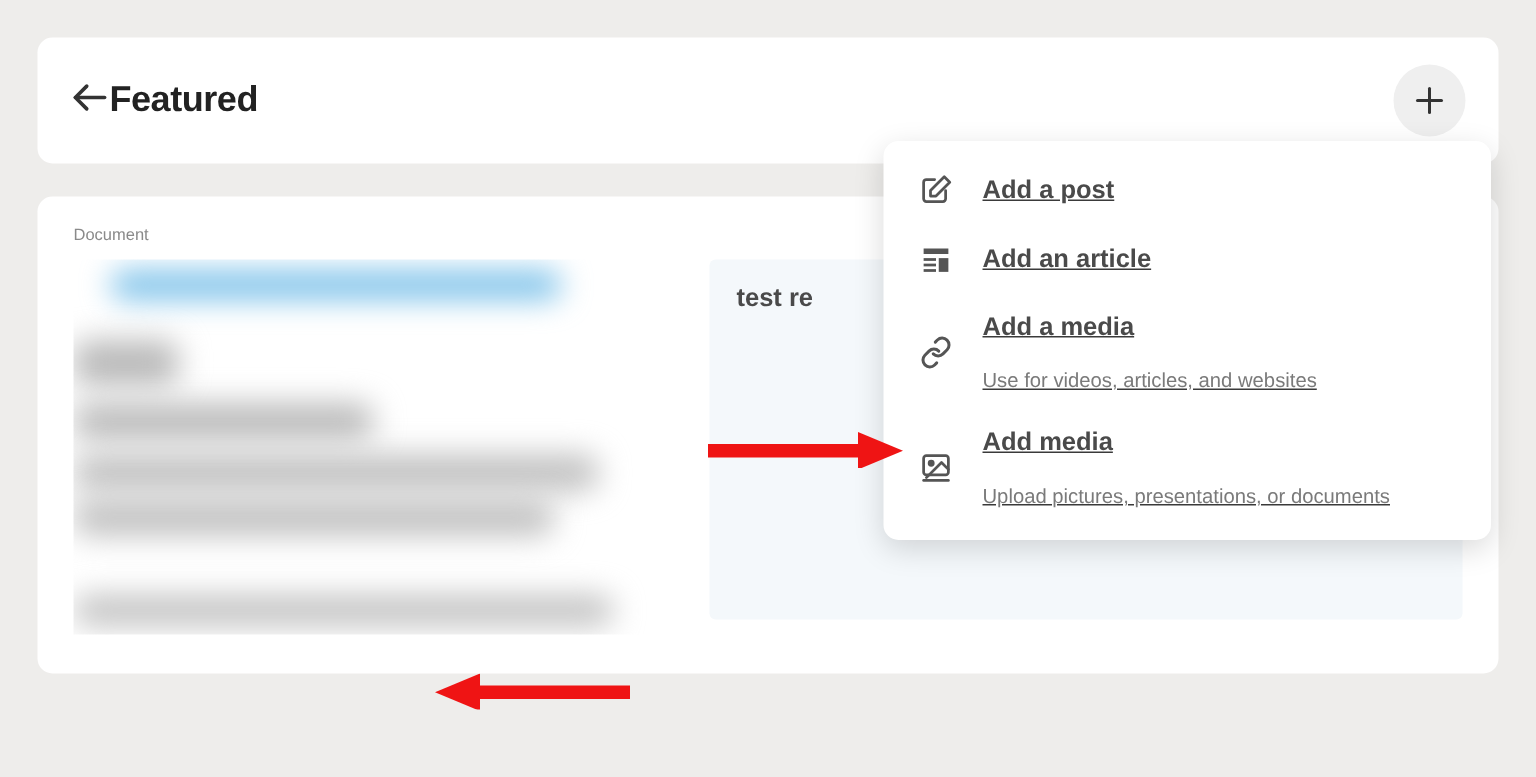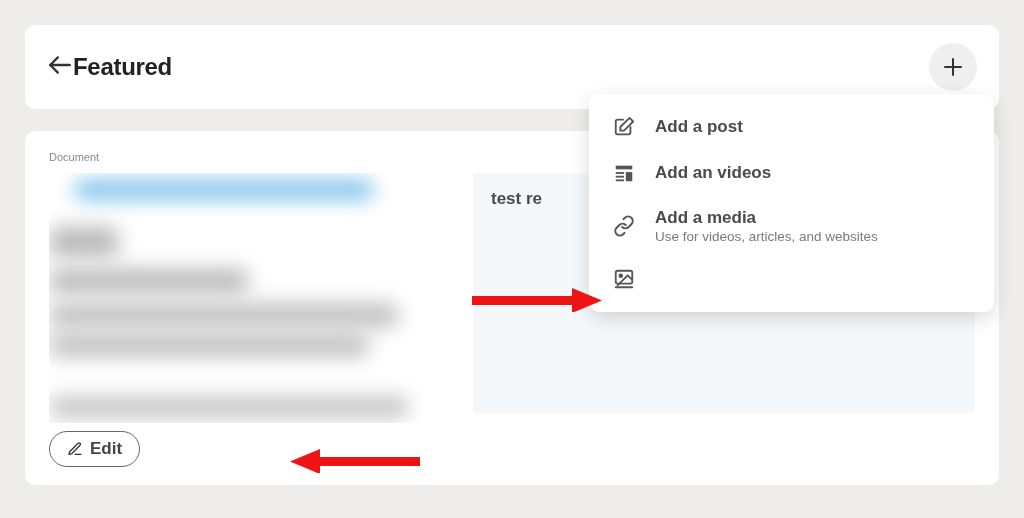--- a/index.html
+++ b/index.html
@@ -112,37 +112,38 @@
     box-shadow: 0 6px 20px rgba(0,0,0,0.15);
     padding: 10px 4px;
     z-index: 20;
   }
   .menu-item {
     display:flex;
     align-items:center;
     gap: 18px;
     padding: 12px 18px;
     border-radius:6px;
+    text-decoration:underline;
   }
   .item-icon {
     width:26px;
     display:flex; align-items:center; justify-content:center;
     color:#555;
     flex: none;
   }
   .item-text { display:flex; flex-direction:column; }
   .item-title {
     font-size:17px;
     font-weight:700;
     color:#4a4a4a;
   }
   .item-sub {
     font-size:13.5px;
     color:#7a7a7a;
-    margin-top:1px;
+    margin-top:18px;
   }
 
   
   .red-arrow {
     position:absolute;
     z-index: 30;
   }
 </style>
 </head>
 <body>
@@ -177,29 +178,20 @@
         <div class="bl l4"></div>
         <div class="bl l5"></div>
         <div class="bl l6"></div>
       </div>
       <div class="test-panel">
         <span>test re</span>
       </div>
     </div>
 
     <div class="action-row">
-      <div class="pill-btn">
-        <span>
-          <svg width="16" height="16" viewBox="0 0 24 24" fill="none" stroke="#333" stroke-width="2" stroke-linecap="round" stroke-linejoin="round">
-              <path d="M12 20h9"></path>
-              <path d="M16.5 3.5a2.121 2.121 0 013 3L7 19l-4 1 1-4 12.5-12.5z"></path>
-            </svg>
-        </span>
-        <span>Edit</span>
-      </div>
     </div>
   </div>
 
 </div>
 
 <div class="dropdown">
   <div class="menu-item">
     <span class="item-icon">
       <svg width="22" height="22" viewBox="0 0 24 24" fill="none" stroke="#555" stroke-width="2" stroke-linecap="round" stroke-linejoin="round">
           <path d="M11 4H5a2 2 0 00-2 2v12a2 2 0 002 2h12a2 2 0 002-2v-6"></path>
@@ -214,21 +206,21 @@
     <span class="item-icon">
       <svg width="22" height="22" viewBox="0 0 24 24" fill="#555">
           <rect x="3" y="4" width="18" height="4"></rect>
           <rect x="3" y="11" width="9" height="2"></rect>
           <rect x="3" y="15" width="9" height="2"></rect>
           <rect x="3" y="19" width="9" height="2"></rect>
           <rect x="14" y="11" width="7" height="10"></rect>
         </svg>
     </span>
     <span class="item-text">
-      <span class="item-title">Add an videos</span>
+      <span class="item-title">Add an article</span>
     </span>
   </div>
   <div class="menu-item">
     <span class="item-icon">
       <svg width="22" height="22" viewBox="0 0 24 24" fill="none" stroke="#555" stroke-width="2.2" stroke-linecap="round" stroke-linejoin="round">
           <path d="M10 13a5 5 0 007.07 0l3-3a5 5 0 00-7.07-7.07l-1.5 1.5"></path>
           <path d="M14 11a5 5 0 00-7.07 0l-3 3a5 5 0 007.07 7.07l1.5-1.5"></path>
         </svg>
     </span>
     <span class="item-text">
@@ -239,20 +231,22 @@
   <div class="menu-item">
     <span class="item-icon">
       <svg width="22" height="22" viewBox="0 0 24 24" fill="none" stroke="#555" stroke-width="2" stroke-linecap="round" stroke-linejoin="round">
           <rect x="3" y="3" width="18" height="14" rx="2"></rect>
           <circle cx="8.5" cy="8.5" r="1.5" fill="#555"></circle>
           <polyline points="21 13 16 8 5 19"></polyline>
           <line x1="3" y1="21" x2="21" y2="21"></line>
         </svg>
     </span>
     <span class="item-text">
+      <span class="item-title">Add media</span>
+      <span class="item-sub">Upload pictures, presentations, or documents</span>
     </span>
   </div>
 </div>
 
 <svg class="red-arrow" style="left:472px; top:288px; width:130px; height:24px;" viewBox="0 0 130 24">
   <rect x="0" y="8" width="100" height="9" fill="#ef1414"></rect>
   <polygon points="100,0 130,12.5 100,25" fill="#ef1414"></polygon>
 </svg>
 <svg class="red-arrow" style="left:290px; top:449px; width:130px; height:24px;" viewBox="0 0 130 24">
   <rect x="30" y="8" width="100" height="9" fill="#ef1414"></rect>

